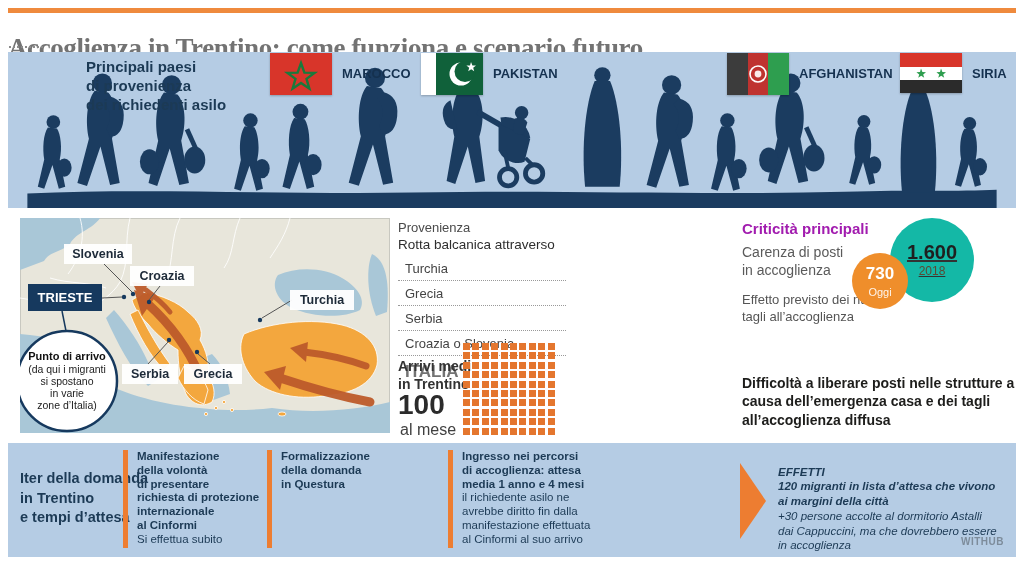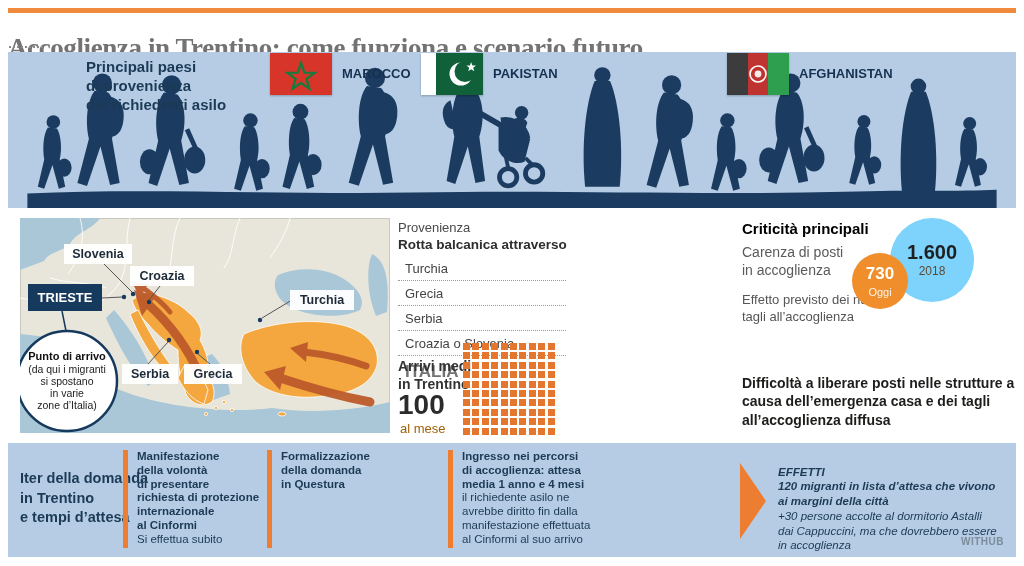--- a/index.html
+++ b/index.html
@@ -27,41 +27,41 @@
   
   #map-wrap{left:20px;top:218px;width:370px;height:215px;}
   #map-wrap svg{display:block;}
   .map-label{font-weight:700;font-size:12.5px;fill:#1d2a38;}
   .map-note{font-size:10.5px;fill:#222;}
   .map-note-bold{font-weight:700;font-size:11px;fill:#111;}
 
   
   #route-col{left:398px;top:220px;width:210px;}
   #route-heading-small{font-size:13px;color:#4a4a4a;margin:0 0 2px 0;}
-  #route-heading-bold{font-size:13.5px;font-weight:700;color:#2e2e2e;margin:0 0 4px 0;}
+  #route-heading-bold{font-size:13.5px;font-weight:400;color:#2e2e2e;margin:0 0 4px 0;}
   #route-list{list-style:none;margin:0;padding:0;width:168px;}
   #route-list li{font-size:13px;color:#444;padding:5px 0 4px 7px;border-bottom:1px dotted #999;}
   #route-final{font-size:17px;font-weight:700;color:#737373;padding:6px 0 0 7px;}
 
   
   #arrivals{left:398px;top:340px;width:210px;height:100px;}
   #arrivals-label{left:0;top:17px;font-weight:700;font-size:14px;line-height:1.3;
                   color:#333;white-space:pre-line;}
   #arrivals-value{left:0;top:49px;font-weight:700;font-size:28px;color:#2b2b2b;}
-  #arrivals-unit{left:2px;top:81px;font-size:13px;color:#a16207;}
+  #arrivals-unit{left:2px;top:81px;font-size:16px;color:#404040;}
   #arrivals-grid{left:65px;top:3px;display:grid;grid-template-columns:repeat(10,7px);
                  grid-auto-rows:7px;gap:2.4px;}
   #arrivals-grid .sq{background:#e4762e;}
 
   
   #crit-col{left:742px;top:220px;width:276px;}
-  #crit-heading{font-size:15px;font-weight:700;color:#000000;margin:0;}
+  #crit-heading{font-size:15px;font-weight:700;color:#a21caf;margin:0;}
   #crit-sub{font-size:14px;color:#5a5a5a;line-height:1.3;margin:6px 0 0 0;white-space:pre-line;}
   .circle{border-radius:50%;display:flex;flex-direction:column;align-items:center;justify-content:center;}
-  #circle-2018{left:148px;top:-2px;width:84px;height:84px;background:#7dd3fc;}
+  #circle-2018{left:148px;top:-2px;width:84px;height:84px;background:#14b8a6;text-decoration:underline;}
   #circle-2018 .v{font-size:20px;font-weight:700;color:#1f1f1f;line-height:1;}
   #circle-2018 .l{font-size:12px;color:#5b4a33;margin-top:2px;}
   #circle-today{left:110px;top:33px;width:56px;height:56px;background:#ef8e2b;}
   #circle-today .v{font-size:17px;font-weight:700;color:#fff;line-height:1;text-align:center;}
   #circle-today .l{font-size:11px;color:rgba(255,255,255,.9);margin-top:4px;}
   #crit-difficulty{margin:48px 0 0 0;font-size:14px;font-weight:700;color:#1d1d1b;line-height:1.3;}
   #crit-note{margin:13px 0 0 0;font-size:13px;color:#555;line-height:1.3;white-space:pre-line;}
   #crit-impact{margin:11px 0 0 0;font-size:20px;font-weight:700;color:#121212;letter-spacing:-0.2px;}
 
   
@@ -173,20 +173,30 @@
     <svg width="62" height="42" viewBox="0 0 62 42">
       <rect width="21" height="42" fill="#3c3c3c"></rect>
       <rect x="21" width="20" height="42" fill="#bf3330"></rect>
       <rect x="41" width="21" height="42" fill="#2e9e4f"></rect>
       <circle cx="31" cy="21" r="8" fill="none" stroke="#fff" stroke-width="1.6"></circle>
       <circle cx="31" cy="21" r="3.4" fill="#fff" opacity="0.9"></circle>
     </svg>
     <span class="flag-label">AFGHANISTAN</span>
   </div>
 
+  <div id="flag-siria" class="flag-item abs">
+    <svg width="62" height="40" viewBox="0 0 62 40">
+      <rect width="62" height="14" fill="#d8352a"></rect>
+      <rect y="14" width="62" height="13" fill="#fff"></rect>
+      <rect y="27" width="62" height="13" fill="#2b2b2b"></rect>
+      <path d="M21,15.5 L22.4,19 L26,19.2 L23.2,21.4 L24.2,24.8 L21.2,22.8 L18.2,24.8 L19.2,21.4 L16.4,19.2 L20,19 Z" fill="#2e9e4f"></path>
+      <path d="M41,15.5 L42.4,19 L46,19.2 L43.2,21.4 L44.2,24.8 L41.2,22.8 L38.2,24.8 L39.2,21.4 L36.4,19.2 L40,19 Z" fill="#2e9e4f"></path>
+    </svg>
+    <span class="flag-label">SIRIA</span>
+  </div>
 </div>
 
 <div id="map-wrap" class="abs">
   <svg viewBox="0 0 370 215" width="370" height="215">
     <rect x="0.5" y="0.5" width="369" height="214" fill="#e8e6db" stroke="#c8c8c0"></rect>
     <g fill="#a9c7d7">
       <path d="M0,0 H80 C72,12 56,14 50,26 C42,34 30,33 24,43 L0,52 Z"></path>
       <path d="M258,57 C278,48 306,50 322,60 C338,69 346,82 340,92 C322,101 292,99 272,90 C258,83 250,68 258,57 Z"></path>
       <path d="M352,36 C364,42 370,58 367,94 L356,98 C347,76 346,50 352,36 Z"></path>
       <path d="M0,116 C26,118 54,124 74,132 C60,146 74,162 100,172 C140,188 200,196 252,190 C292,196 336,192 370,184 L370,215 L0,215 Z"></path>

